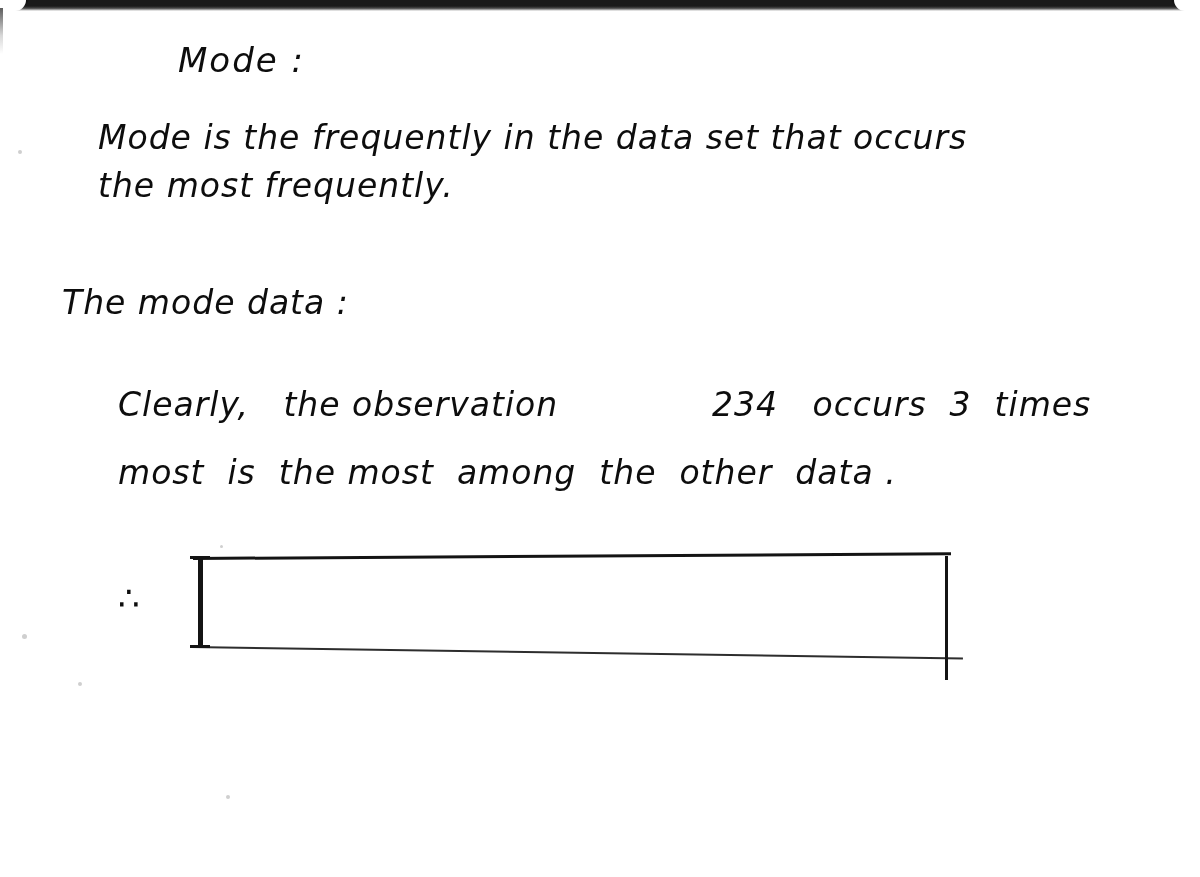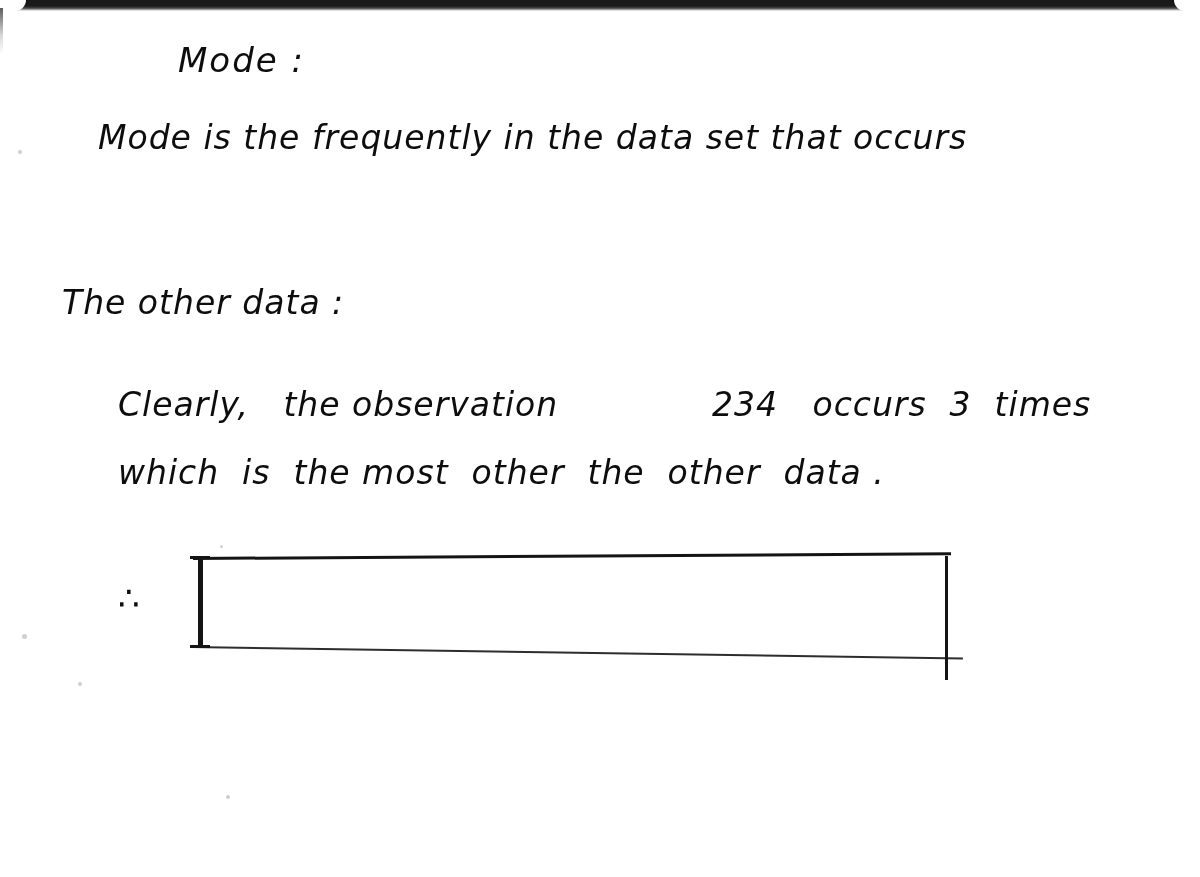--- a/index.html
+++ b/index.html
@@ -164,29 +164,30 @@
 
 <div class="page">
 
   <div class="scan-edge-top"></div>
   <div class="scan-edge-left"></div>
 
   <div class="hw hw-title line-title">Mode :</div>
 
   <div class="hw hw-body line-def-1">Mode is the frequently in the data set that occurs</div>
 
-
-  <div class="hw hw-body line-given-label">The other data :</div>
+  <div class="hw hw-body line-def-2">the most frequently.</div>
+
+  <div class="hw hw-body line-given-label">The mode data :</div>
 
 
   <div class="hw hw-body line-clearly-1">Clearly,   the observation</div>
 
   <div class="hw hw-body line-clearly-1b">234   occurs  3  times</div>
 
-  <div class="hw hw-body line-clearly-2">which  is  the most  other  the  other  data .</div>
+  <div class="hw hw-body line-clearly-2">most  is  the most  among  the  other  data .</div>
 
   <div class="hw hw-therefore line-therefore">∴</div>
 
   <div class="answer-box">
     <div class="box-line box-top"></div>
     <div class="box-line box-bottom"></div>
     <div class="box-line box-left"></div>
     <div class="box-line box-left-cap-top"></div>
     <div class="box-line box-left-cap-bottom"></div>
     <div class="box-line box-right"></div>

